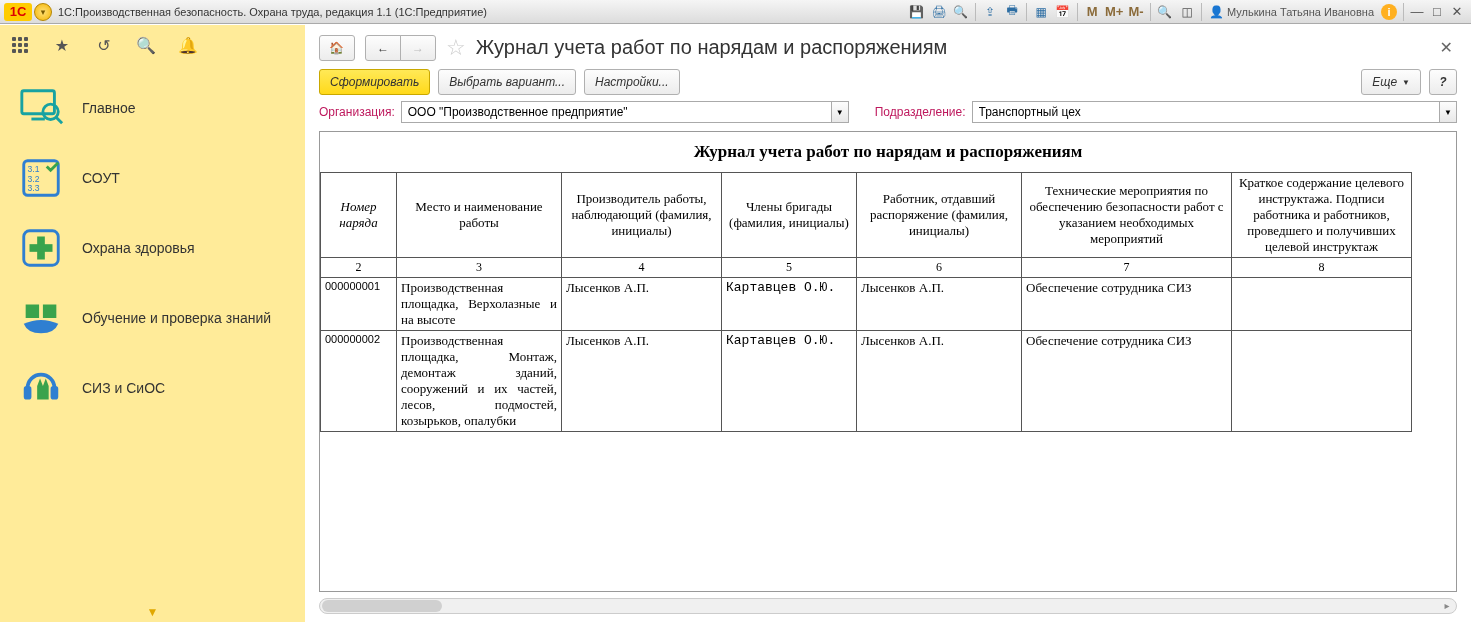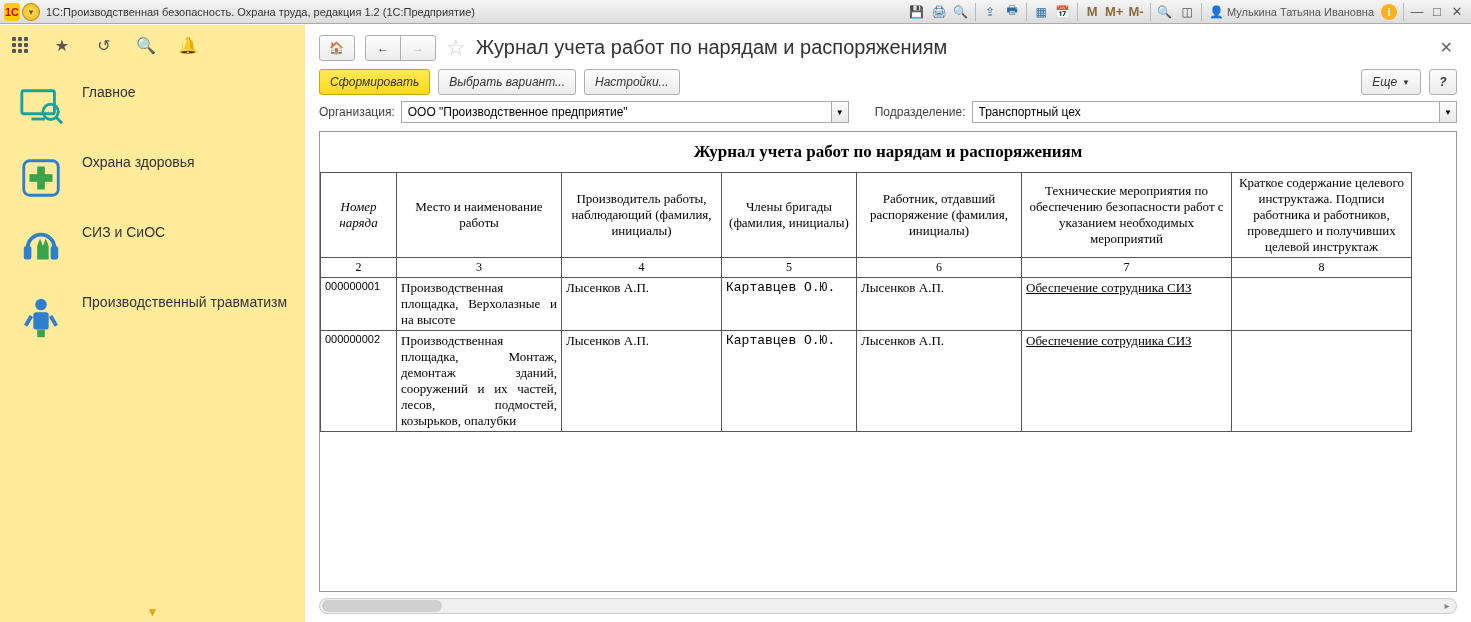--- a/index.html
+++ b/index.html
@@ -1,20 +1,20 @@
 <!DOCTYPE html>
 <html><head>
 <meta charset="utf-8">
 <style>
 * { box-sizing: border-box; margin: 0; padding: 0; }
 body { font-family: Arial, sans-serif; font-size: 12px; background: #fff; overflow: hidden; width: 1471px; height: 622px; }
 
 
 .titlebar { height: 24px; background: linear-gradient(#f5f5f5,#dcdcdc); border-bottom: 1px solid #aaa; display:flex; align-items:center; padding: 0 4px; }
-.titlebar .logo { width:16px; height:18px; background:#ffcc00; color:#d00; font-weight:bold; font-size:11px; display:flex; align-items:center; justify-content:center; border-radius:3px; margin-right:2px;}
+.titlebar .logo { width:28px; height:18px; background:#ffcc00; color:#d00; font-weight:bold; font-size:13px; display:flex; align-items:center; justify-content:center; border-radius:3px; margin-right:2px;}
 .titlebar .drop { width:18px; height:18px; background:radial-gradient(#ffe27a,#f5b400); border-radius:50%; display:flex; align-items:center; justify-content:center; margin-right:6px; border:1px solid #b58500;}
 .titlebar .drop::after { content:"▾"; font-size:9px; color:#7a5b00;}
 .titlebar .title-text { flex:0 0 auto; color:#333; font-size:11px;}
 .titlebar .spacer { flex:1; }
 .titlebar .ticon { width:20px; height:20px; margin: 0 1px; display:flex; align-items:center; justify-content:center; color:#555; font-size:12px; cursor:pointer; }
 .titlebar .ticon.blue { color:#2c6da3;}
 .titlebar .ticon.brown { color:#8b6b3a; font-weight:bold; font-size:13px;}
 .titlebar .user { display:flex; align-items:center; color:#555; font-size:11px; margin:0 4px;}
 .titlebar .user .uicon { color:#888; margin-right:3px; font-size:12px;}
 .titlebar .info-i { width:16px;height:16px;border-radius:50%;background:#ffb020;color:#fff;font-weight:bold;display:flex;align-items:center;justify-content:center;font-size:11px;}
@@ -23,21 +23,21 @@
 
 
 .content { display:flex; height:598px; }
 .sidebar { width:305px; background:#ffeb99; border-top:1px solid #fff; display:flex; flex-direction:column; position:relative; }
 .sidebar-top { height:40px; display:flex; align-items:center; padding: 0 10px; gap:22px; }
 .sidebar-top .sbi { width:20px;height:20px; display:flex;align-items:center;justify-content:center; color:#555; font-size:16px; cursor:pointer;}
 .grid-icon { display:grid; grid-template-columns:repeat(3,4px); grid-template-rows:repeat(3,4px); gap:2px;}
 .grid-icon span { background:#555; border-radius:1px;}
 
 .nav { padding: 8px 0; }
-.nav-item { display:flex; padding: 10px 16px; cursor:pointer; color:#333; font-size:14px; min-height:68px;}
+.nav-item { display:flex; align-items:center; padding: 10px 16px; cursor:pointer; color:#333; font-size:14px; min-height:68px;}
 .nav-icon { width:50px; height:50px; margin-right:16px; display:flex; align-items:center; justify-content:center; flex-shrink:0;}
 .nav-label { line-height:1.3; }
 .sidebar-arrow { position:absolute; bottom:3px; left:50%; transform:translateX(-50%); color:#e0a800; font-size:12px;}
 
 
 .svg-ico { width:46px; height:46px; }
 
 .main { flex:1; background:#fff; display:flex; flex-direction:column; overflow:hidden;}
 .main-top { padding: 10px 14px 6px; display:flex; align-items:center; }
 .btn { height:26px; border:1px solid #b0b0b0; background:linear-gradient(#fdfdfd,#ececec); border-radius:3px; padding:0 10px; display:flex; align-items:center; cursor:pointer; font-size:12px; color:#333;}
@@ -50,55 +50,55 @@
 .page-title { font-size:20px; color:#333; }
 .close-x { margin-left:auto; font-size:16px; color:#666; cursor:pointer; padding:4px;}
 
 .toolbar2 { padding: 2px 14px 6px; display:flex; align-items:flex-end; gap:8px;font-style:italic;}
 .btn.yellow { background:linear-gradient(#ffe957,#ffd91a); border-color:#c9a800; font-weight:normal;}
 .btn.small-right { margin-left:auto; }
 .btn .dd { margin-left:5px; font-size:8px;}
 .btn.qmark { width:28px; padding:0; justify-content:center; font-weight:bold;}
 
 .filters { padding: 0 14px 8px; display:flex; align-items:center; gap:6px; font-size:12px;}
-.filters label { color:#404040;}
+.filters label { color:#be185d;}
 .combo { flex:0 0 auto; display:flex; height:22px;}
 .combo input { height:22px; border:1px solid #aaa; border-right:none; padding:0 6px; font-size:12px; background:#fff;}
 .combo .cbtn { width:18px; border:1px solid #aaa; background:linear-gradient(#fdfdfd,#e8e8e8); display:flex;align-items:center;justify-content:center; font-size:8px; cursor:pointer;}
 #org-input { width:430px; }
 #dep-input { width:440px; }
 .filters .gap { width:14px;}
 
 .report-wrap { margin: 0 14px 6px; border:1px solid #999; flex:1; overflow:auto; position:relative;}
 .report-title { font-family: "Times New Roman", serif; font-size:17px; font-weight:bold; text-align:center; padding:10px 0;}
 table.rpt { border-collapse:collapse; font-family:"Times New Roman", serif; font-size:13px; }
 table.rpt th, table.rpt td { border:1px solid #555; padding:2px 4px; vertical-align:top;}
 table.rpt th { font-weight:normal; text-align:center; vertical-align:middle;}
 table.rpt .numrow td { text-align:center; font-size:12px;}
 table.rpt td.c0 { width:76px; font-family:Arial; font-size:11px;}
 table.rpt td.c1 { width:165px; text-align:justify;}
 table.rpt td.c2 { width:160px;}
 table.rpt td.c3 { width:135px;font-family:Liberation Mono, monospace;}
 table.rpt td.c4 { width:165px;}
-table.rpt td.c5 { width:210px;text-decoration:underline;}
+table.rpt td.c5 { width:210px;}
 table.rpt td.c6 { width:180px;}
 table.rpt th.h0 { width:76px;font-style:italic;} table.rpt th.h1{width:165px;} table.rpt th.h2{width:160px;} table.rpt th.h3{width:135px;margin-left:32px;} table.rpt th.h4{width:165px;} table.rpt th.h5{width:210px;} table.rpt th.h6{width:180px;}
 
 .hscroll { height:16px; margin:0 14px 8px; background:#f0f0f0; border:1px solid #ccc; border-radius:8px; position:relative;}
 .hscroll .thumb { position:absolute; left:2px; top:1px; height:12px; width:120px; background:#d0d0d0; border-radius:6px;}
 .hscroll .arr { position:absolute; top:0; width:14px; text-align:center; font-size:10px; color:#888; line-height:14px;}
 .hscroll .arr.l{left:2px;} .hscroll .arr.r{right:2px;}
 </style>
 </head>
 <body>
 
 <div class="titlebar">
   <div class="logo">1C</div>
   <div class="drop"></div>
-  <div class="title-text">1С:Производственная безопасность. Охрана труда, редакция 1.2  (1С:Предприятие)</div>
+  <div class="title-text">1С:Производственная безопасность. Охрана труда, редакция 1.1  (1С:Предприятие)</div>
   <div class="spacer"></div>
   <div class="ticon blue">💾</div>
   <div class="ticon blue">🖨</div>
   <div class="ticon blue">🔍</div>
   <div class="sep"></div>
   <div class="ticon blue">⇪</div>
   <div class="ticon blue">🖶</div>
   <div class="sep"></div>
   <div class="ticon blue">▦</div>
   <div class="ticon blue">📅</div>
@@ -152,48 +152,58 @@
               <rect x="14" y="34" width="14" height="3" fill="#17a2a2"></rect>
               <circle cx="34" cy="28" r="8" fill="none" stroke="#17a2a2" stroke-width="3"></circle>
               <line x1="40" y1="34" x2="46" y2="40" stroke="#17a2a2" stroke-width="3"></line>
             </svg>
         </div>
         <div class="nav-label">Главное</div>
       </div>
       <div class="nav-item">
         <div class="nav-icon">
           <svg class="svg-ico" viewBox="0 0 48 48">
+              <rect x="6" y="6" width="36" height="36" rx="4" fill="none" stroke="#2f7fd1" stroke-width="3"></rect>
+              <text x="10" y="18" font-size="9" fill="#2f7fd1">3.1</text>
+              <text x="10" y="28" font-size="9" fill="#2f7fd1">3.2</text>
+              <text x="10" y="38" font-size="9" fill="#2f7fd1">3.3</text>
+              <path d="M30 12 l4 4 l8 -8" fill="none" stroke="#3aa34c" stroke-width="3"></path>
+            </svg>
+        </div>
+        <div class="nav-label">СОУТ</div>
+      </div>
+      <div class="nav-item">
+        <div class="nav-icon">
+          <svg class="svg-ico" viewBox="0 0 48 48">
               <rect x="6" y="6" width="36" height="36" rx="6" fill="none" stroke="#2f7fd1" stroke-width="3"></rect>
               <rect x="20" y="12" width="8" height="24" fill="#3aa34c"></rect>
               <rect x="12" y="20" width="24" height="8" fill="#3aa34c"></rect>
             </svg>
         </div>
         <div class="nav-label">Охрана здоровья</div>
+      </div>
+      <div class="nav-item">
+        <div class="nav-icon">
+          <svg class="svg-ico" viewBox="0 0 48 48">
+              <path d="M8 10 h14 v14 h-14z M26 10 h14 v14 h-14z" fill="#3aa34c"></path>
+              <path d="M6 30 q18 -8 36 0 q-4 10 -18 10 q-14 0 -18 -10" fill="#2f7fd1"></path>
+            </svg>
+        </div>
+        <div class="nav-label">Обучение и проверка знаний</div>
       </div>
       <div class="nav-item">
         <div class="nav-icon">
           <svg class="svg-ico" viewBox="0 0 48 48">
               <path d="M10 24 a14 14 0 0 1 28 0" fill="none" stroke="#2f7fd1" stroke-width="4"></path>
               <rect x="6" y="22" width="8" height="14" rx="3" fill="#2f7fd1"></rect>
               <rect x="34" y="22" width="8" height="14" rx="3" fill="#2f7fd1"></rect>
               <path d="M20 22 l3 -8 l3 8 l3 -8 l3 8 v14 h-12 z" fill="#3aa34c"></path>
             </svg>
         </div>
         <div class="nav-label">СИЗ и СиОС</div>
-      </div>
-      <div class="nav-item">
-        <div class="nav-icon">
-          <svg class="svg-ico" viewBox="0 0 48 48">
-              <circle cx="24" cy="10" r="6" fill="#2f7fd1"></circle>
-              <rect x="16" y="18" width="16" height="18" rx="3" fill="#2f7fd1"></rect>
-              <path d="M14 22 l-6 10 M34 22 l6 10" stroke="#2f7fd1" stroke-width="4"></path>
-              <rect x="20" y="36" width="8" height="8" fill="#3aa34c"></rect>
-            </svg>
-        </div>
-        <div class="nav-label">Производственный травматизм</div>
       </div>
     </div>
     <div class="sidebar-arrow">▼</div>
   </div>
 
   <div class="main">
     <div class="main-top">
       <div class="btn icon-only">🏠</div>
       <div style="width:10px"></div>
       <div class="btn-group">

